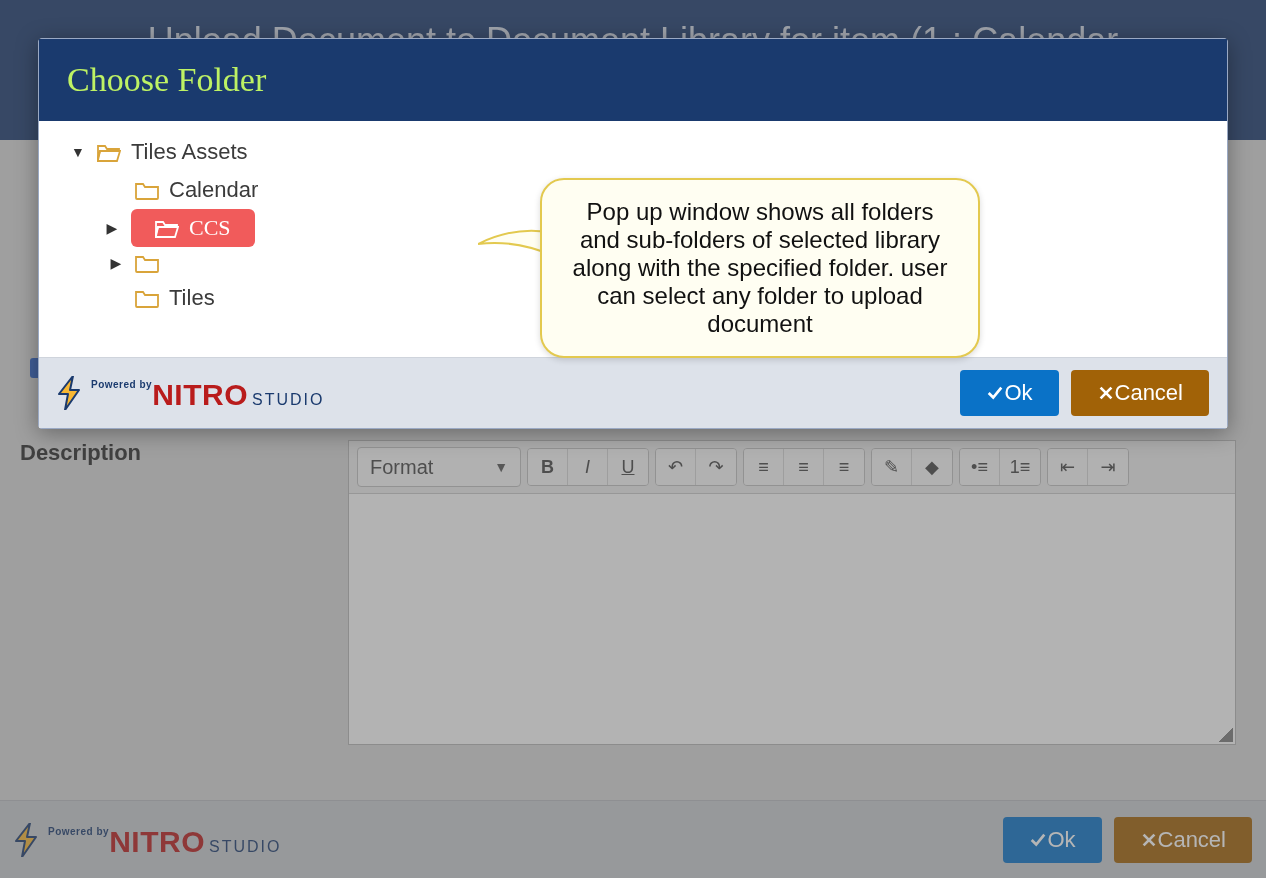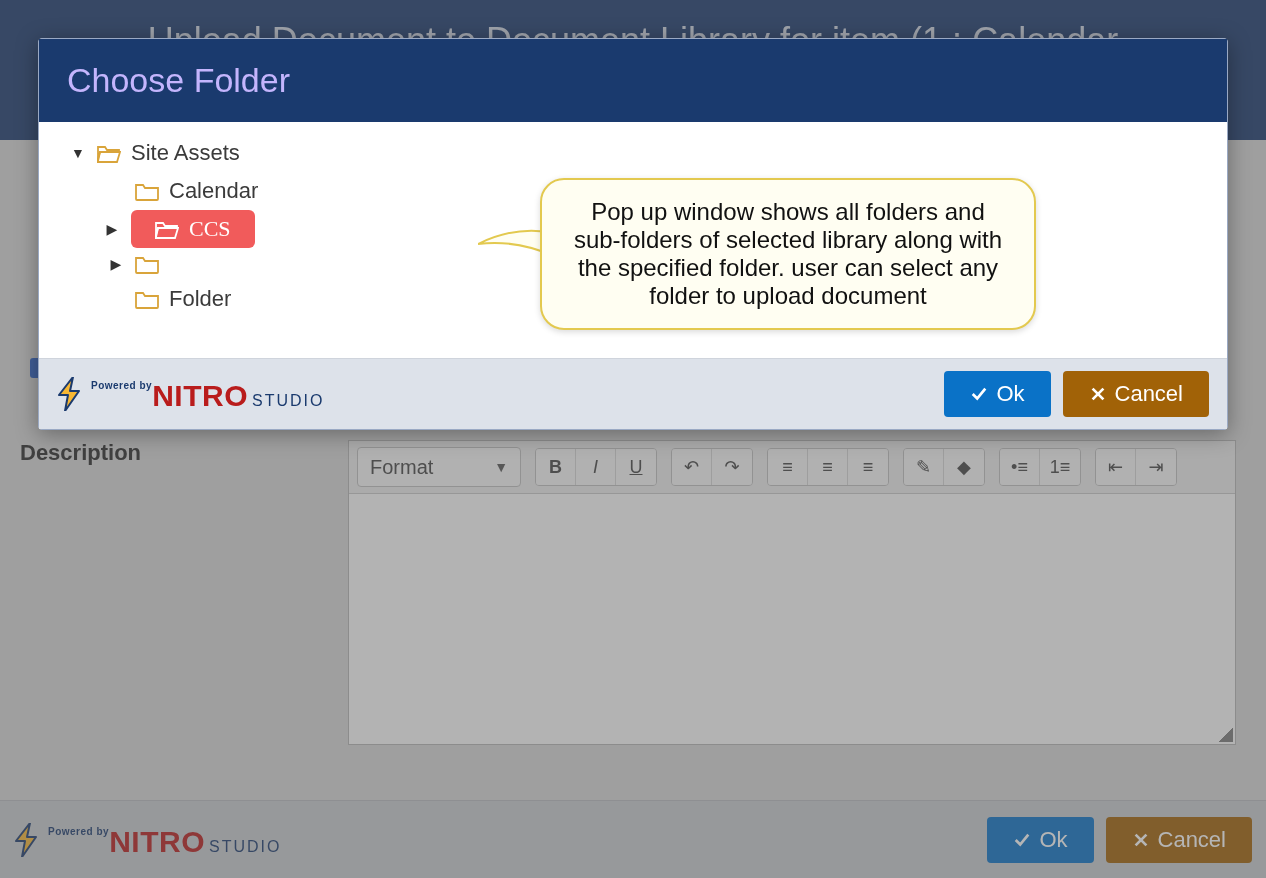--- a/index.html
+++ b/index.html
@@ -28,21 +28,21 @@
   }
   .bg-checkbox {
     position: absolute; left: 30px; top: 358px; width: 20px; height: 20px;
     background: #2a62c9; border-radius: 3px;
   }
   .editor-wrap {
     position: absolute; left: 348px; top: 440px; right: 30px;
     border: 1px solid #b5b5b5; background: #f5f5f5;
   }
   .editor-toolbar {
-    display: flex; align-items: center; gap: 14px; padding: 6px 8px;
+    display: flex; align-items: center; gap: 6px; padding: 6px 8px;
     border-bottom: 1px solid #c9c9c9;
     background: #ededed;
   }
   .tb-group { display:flex; gap:0; border:1px solid #c0c0c0; border-radius:4px; overflow:hidden; }
   .tb-btn {
     width: 40px; height: 36px; display:flex; align-items:center; justify-content:center;
     background: #f7f7f7; color:#444; font-size:18px;
     border-right:1px solid #d5d5d5;
   }
   .tb-btn:last-child{ border-right:none; }
@@ -73,23 +73,24 @@
   }
 
   
   .modal {
     position:absolute; left:38px; right:38px; top:38px;
     background:#fff; border:1px solid #9aa9c4; border-radius:4px;
     box-shadow:0 4px 22px rgba(0,0,0,0.35);
     display:flex; flex-direction:column;
   }
   .modal-header {
-    background:#1a3a6e; color:#c4b5fd; padding:22px 28px;
+    background:#1a3a6e; color:#bef264; padding:22px 28px;
     font-size:34px; font-weight:400;
     border-bottom:none;
+    font-family:Liberation Serif, serif;
   }
   .modal-body {
     background:#fff; padding:12px 26px 12px 26px;
     min-height:236px;
   }
   .tree { font-size:22px; color:#333; }
   .tree-item {
     display:flex; align-items:center; gap:10px;
     padding:6px 4px; white-space:nowrap;
   }
@@ -107,21 +108,21 @@
   .tree-item.selected .tree-label { color:#fff; }
   .tree-item.selected .folder-icon svg { stroke:#fff; }
   .indent-1 { margin-left:38px; }
 
   .modal-footer {
     background:#dde2ea; border-top:1px solid #cfd4dc;
     display:flex; align-items:center; justify-content:space-between;
     padding:12px 18px;
   }
   .btn {
-    display:flex; align-items:center; gap:8px;
+    display:flex; align-items:center; 
     font-size:22px; font-weight:400;
     border:none; border-radius:4px; padding:10px 26px; cursor:pointer;
     color:#fff;
   }
   .btn-primary { background:#0a72c7; }
   .btn-dark { background:#a16207; }
   .btn svg { width:18px; height:18px; stroke:#fff; stroke-width:3; fill:none; }
   .btn-row { display:flex; gap:12px; }
 
   
@@ -130,21 +131,21 @@
   }
   .brand .bolt { width:28px; height:34px; }
   .brand .text-wrap { display:flex; flex-direction:row; line-height:1; }
   .brand .powered { font-size:10px; font-weight:600; color:#1a3a6e; letter-spacing:0.5px; }
   .brand .main { display:flex; align-items:baseline; gap:4px; }
   .brand .nitro { font-size:30px; font-weight:800; color:#b91c1c; letter-spacing:0.5px;text-align:right;}
   .brand .studio { font-size:16px; font-weight:400; color:#1a3a6e; letter-spacing:2px; }
 
   
   .callout {
-    position:absolute; left:540px; top:178px; width:496px;
+    position:absolute; left:540px; top:178px; width:440px;
     background:#fffef2; border:2px solid #e3c94f; border-radius:24px;
     padding:18px 26px; font-size:24px; color:#111; text-align:center;
     box-shadow:0 2px 6px rgba(0,0,0,0.15);
     z-index:50;
   }
   .callout-tail {
     position:absolute; left:478px; top:214px; z-index:49;
   }
   .callout-tail svg { width:80px; height:60px; display:block; }
 
@@ -268,21 +269,21 @@
   <div class="modal-body">
     <div class="tree">
 
       <div class="tree-item">
         <span class="tree-toggle">▼</span>
         <span class="folder-icon">
             <svg>
               <use href="#folder-open"></use>
             </svg>
           </span>
-        <span class="tree-label">Site Assets</span>
+        <span class="tree-label">Tiles Assets</span>
       </div>
 
       <div class="indent-1">
         <div class="tree-item">
           <span class="tree-toggle empty">▶</span>
           <span class="folder-icon">
               <svg>
                 <use href="#folder-closed"></use>
               </svg>
             </span>
@@ -310,21 +311,21 @@
             </span>
         </div>
 
         <div class="tree-item">
           <span class="tree-toggle empty">▶</span>
           <span class="folder-icon">
               <svg>
                 <use href="#folder-closed"></use>
               </svg>
             </span>
-          <span class="tree-label">Folder</span>
+          <span class="tree-label">Tiles</span>
         </div>
       </div>
 
     </div>
   </div>
 
   <div class="modal-footer">
     <div class="brand">
       <svg class="bolt">
           <use href="#bolt"></use>

